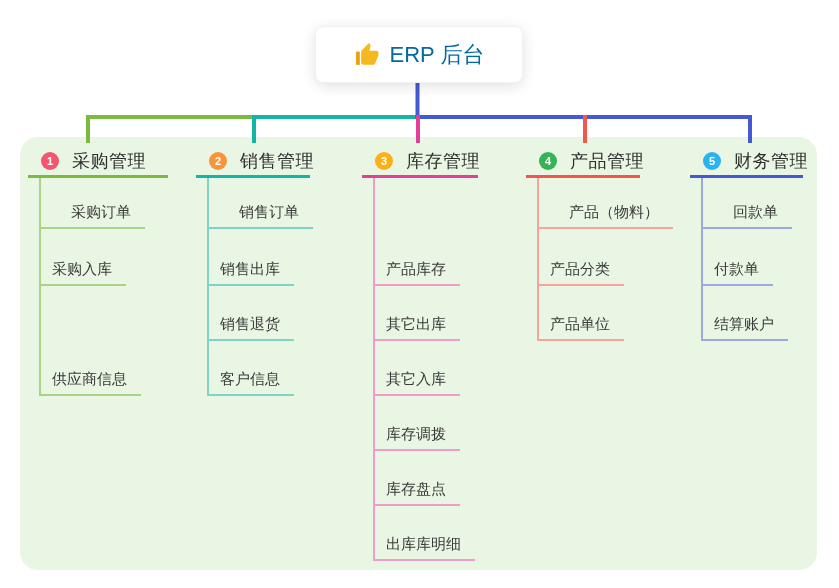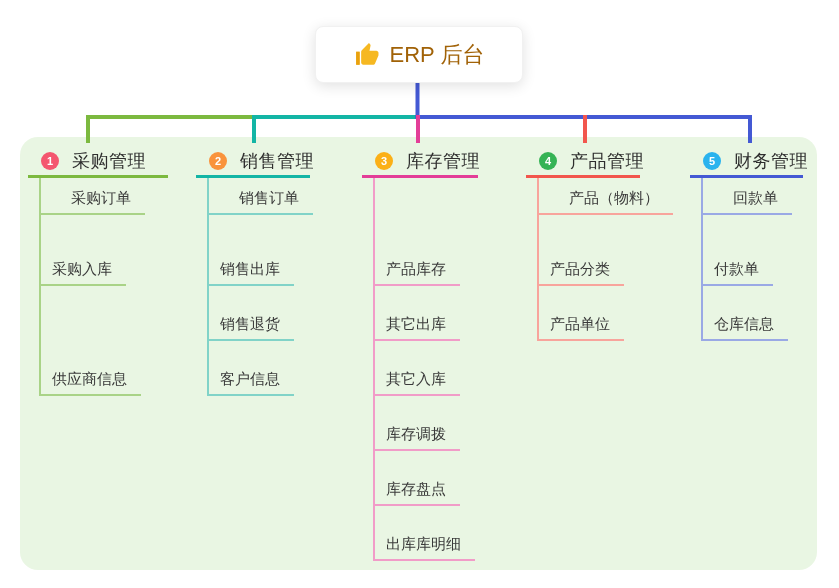--- a/index.html
+++ b/index.html
@@ -10,21 +10,21 @@
     position:absolute; left:20px; top:137px; width:797px; height:433px;
     background:var(--panel,#e9f6e3); border-radius:18px; z-index:1;
   }
   svg.connectors { position:absolute; left:0; top:0; z-index:2; pointer-events:none; }
 
   .root-node {
     position:absolute; left:315px; top:26px; width:208px; height:57px; z-index:3;
     background:#ffffff; border:1px solid #f1f1f1; border-radius:8px;
     box-shadow:0 3px 14px rgba(0,0,0,0.12);
     display:flex; align-items:center; justify-content:center; gap:10px;
-    font-size:22px; color:#a16207; cursor:pointer;
+    font-size:22px; color:#0369a1; cursor:pointer;
   }
   .root-node .thumb { width:26px; height:26px; flex:0 0 auto; }
 
   .branch { position:absolute; top:146px; z-index:3; }
   .branch .title-row {
     display:flex; align-items:center; height:29px; padding-left:13px; gap:7px; cursor:pointer;
   }
   .badge {
     width:18px; height:18px; border-radius:50%; background:var(--bc,#999); flex:0 0 auto;
     color:#fff; font-size:11px; font-weight:bold; line-height:18px; text-align:center;
@@ -41,21 +41,21 @@
     padding:0 14px 7px 13px; border-bottom:2px solid var(--cl,#bbb);
   }
   .b1 { left:28px;  width:140px; }
   .b2 { left:196px; width:114px; }
   .b3 { left:362px; width:116px; }
   .b4 { left:526px; width:114px; }
   .b5 { left:690px; width:113px; }
   .b1 .vline, .b2 .vline { height:216px; }
   .b3 .vline { height:381px; }
   .b4 .vline, .b5 .vline { height:161px; }
-  .r0 { top:44px;padding-left:32px; } .r1 { top:115px; } .r2 { top:170px; } .r3 { top:225px; }
+  .r0 { top:58px;padding-left:32px; } .r1 { top:115px; } .r2 { top:170px; } .r3 { top:225px; }
   .r4 { top:280px;text-align:center; } .r5 { top:335px; } .r6 { top:390px; }
 </style>
 </head>
 <body>
 
 <div class="panel" style="--panel: #e9f6e3;"></div>
 
 <svg class="connectors" width="839" height="588" style="--c1: #7cb93f; --c2: #13b5a5; --c3: #e33e98; --c4: #f2564d; --c5: #4459d4; --trunk: #4459d4;">
   <path d="M88,143 L88,117 L254,117" fill="none" stroke-width="4" style="stroke:var(--c1)"></path>
   <path d="M254,143 L254,117 L419.5,117" fill="none" stroke-width="4" style="stroke:var(--c2)"></path>
@@ -127,14 +127,14 @@
 
 <div class="branch b5" style="--c: #4459d4; --cl: #9aa9e5; --bc: #2ab3ee;">
   <div class="title-row">
     <span class="badge">5</span>
     <span class="title-text">财务管理</span>
   </div>
   <div class="title-underline"></div>
   <div class="vline"></div>
   <div class="leaf r0">回款单</div>
   <div class="leaf r1">付款单</div>
-  <div class="leaf r2">仓库信息</div>
+  <div class="leaf r2">结算账户</div>
 </div>
 
 </body></html>

